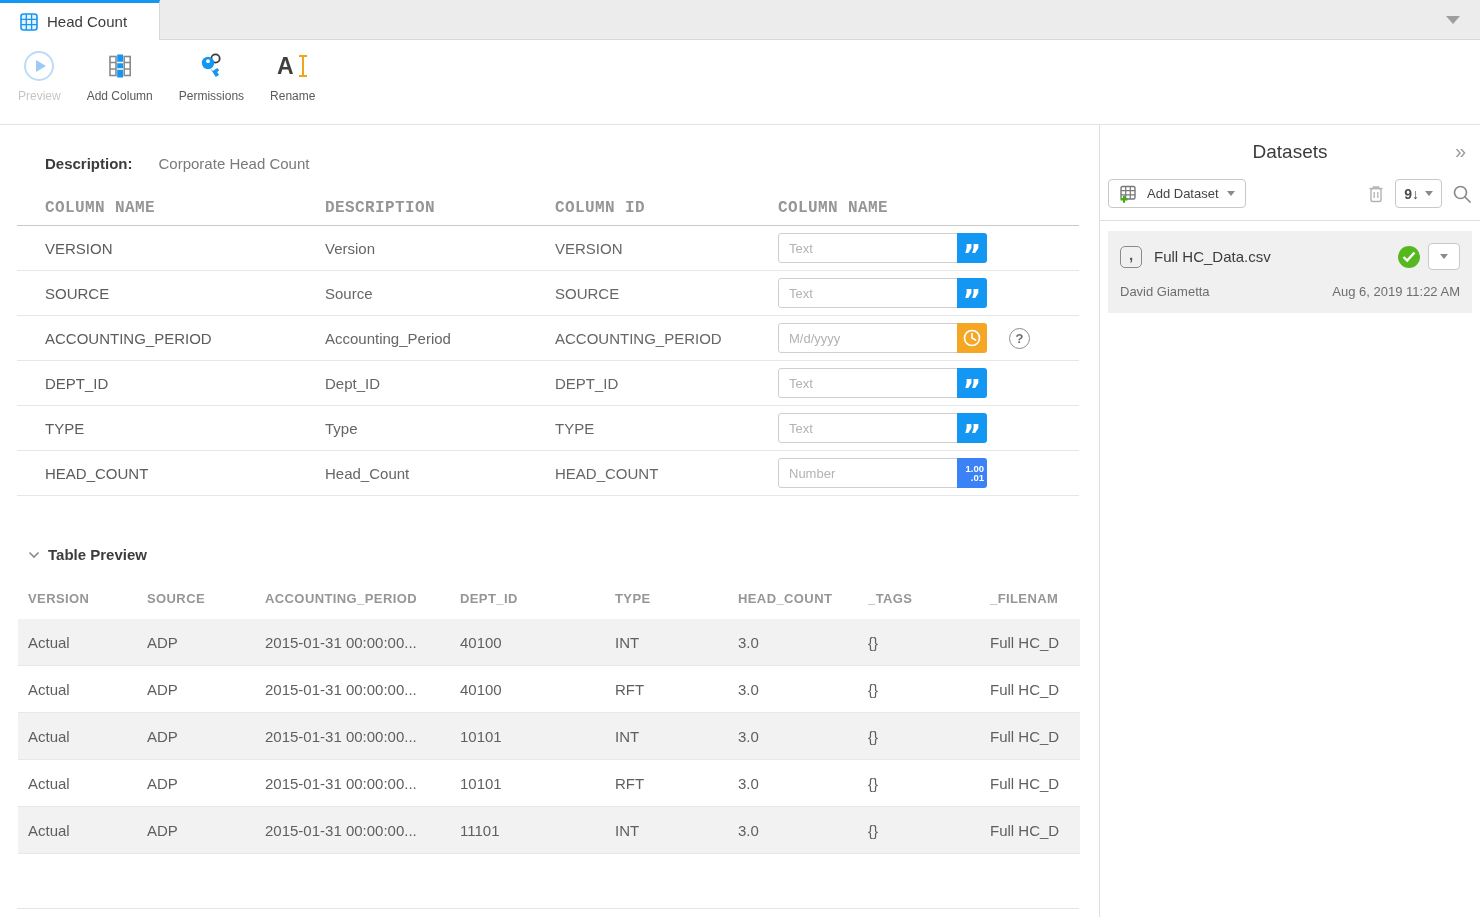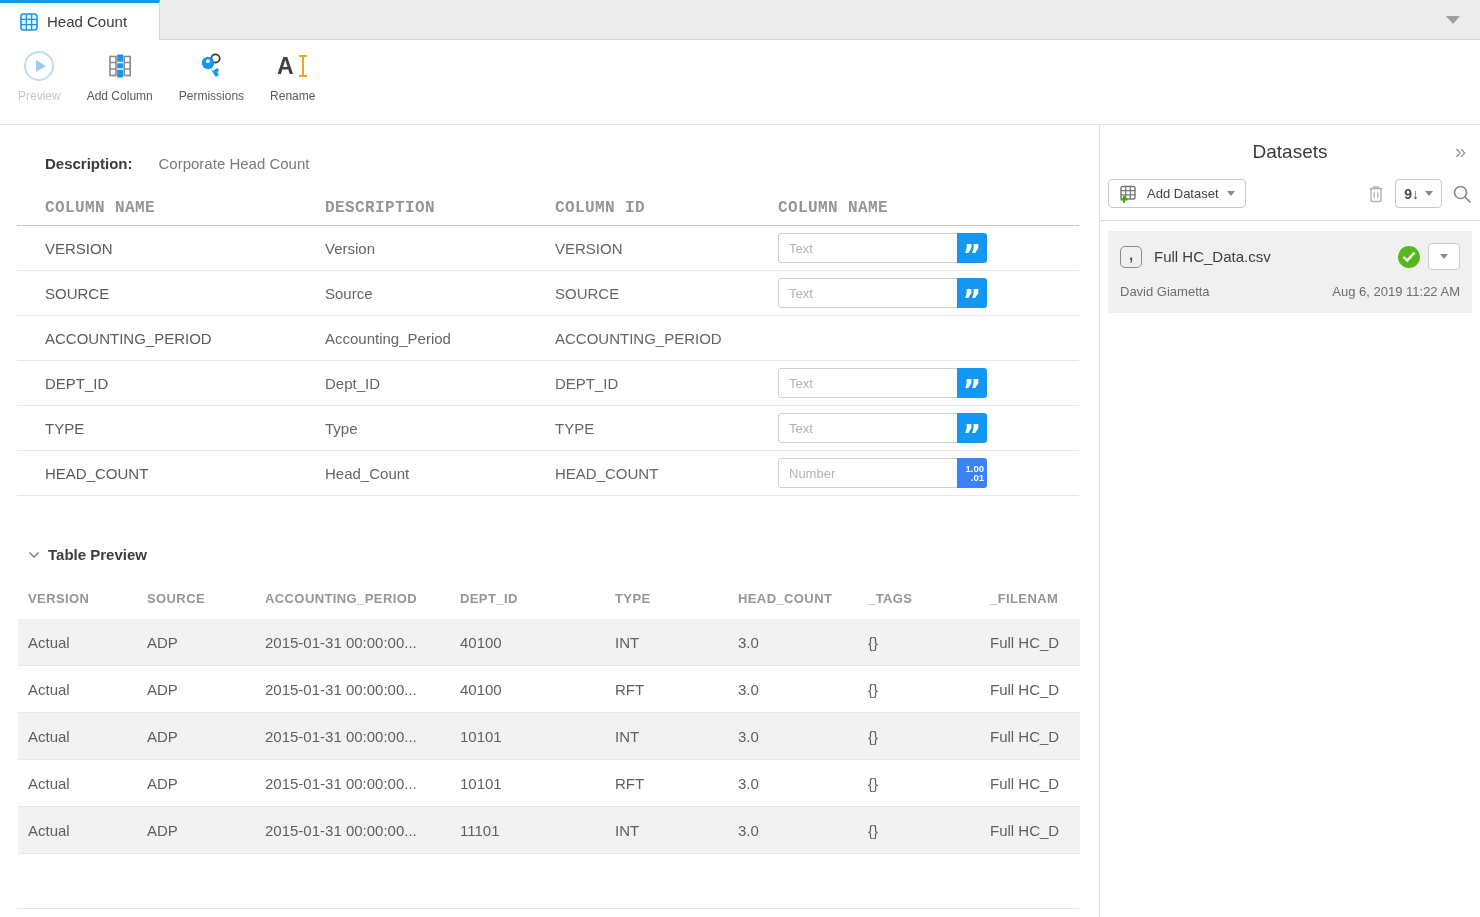--- a/index.html
+++ b/index.html
@@ -195,20 +195,30 @@
           <button class="type-btn blue">
               <span class="quote-glyph">”</span>
             </button>
         </span>
       </div>
 
       <div class="def-row">
         <span class="cell cname">ACCOUNTING_PERIOD</span>
         <span class="cell">Accounting_Period</span>
         <span class="cell">ACCOUNTING_PERIOD</span>
+        <span class="type-cell">
+          <input class="type-input" type="text" placeholder="M/d/yyyy" style="">
+          <button class="type-btn orange">
+            <svg width="22" height="22" viewBox="0 0 22 22">
+              <circle cx="11" cy="11" r="7.5" fill="none" stroke="#fff" stroke-width="1.7"></circle>
+              <path d="M11 6.5v4.5l3.5 2" fill="none" stroke="#fff" stroke-width="1.7" stroke-linecap="round"></path>
+            </svg>
+          </button>
+          <span class="help-circle">?</span>
+        </span>
       </div>
 
       <div class="def-row">
         <span class="cell cname">DEPT_ID</span>
         <span class="cell">Dept_ID</span>
         <span class="cell">DEPT_ID</span>
         <span class="type-cell">
           <input class="type-input" type="text" placeholder="Text" style="">
           <button class="type-btn blue">
               <span class="quote-glyph">”</span>

